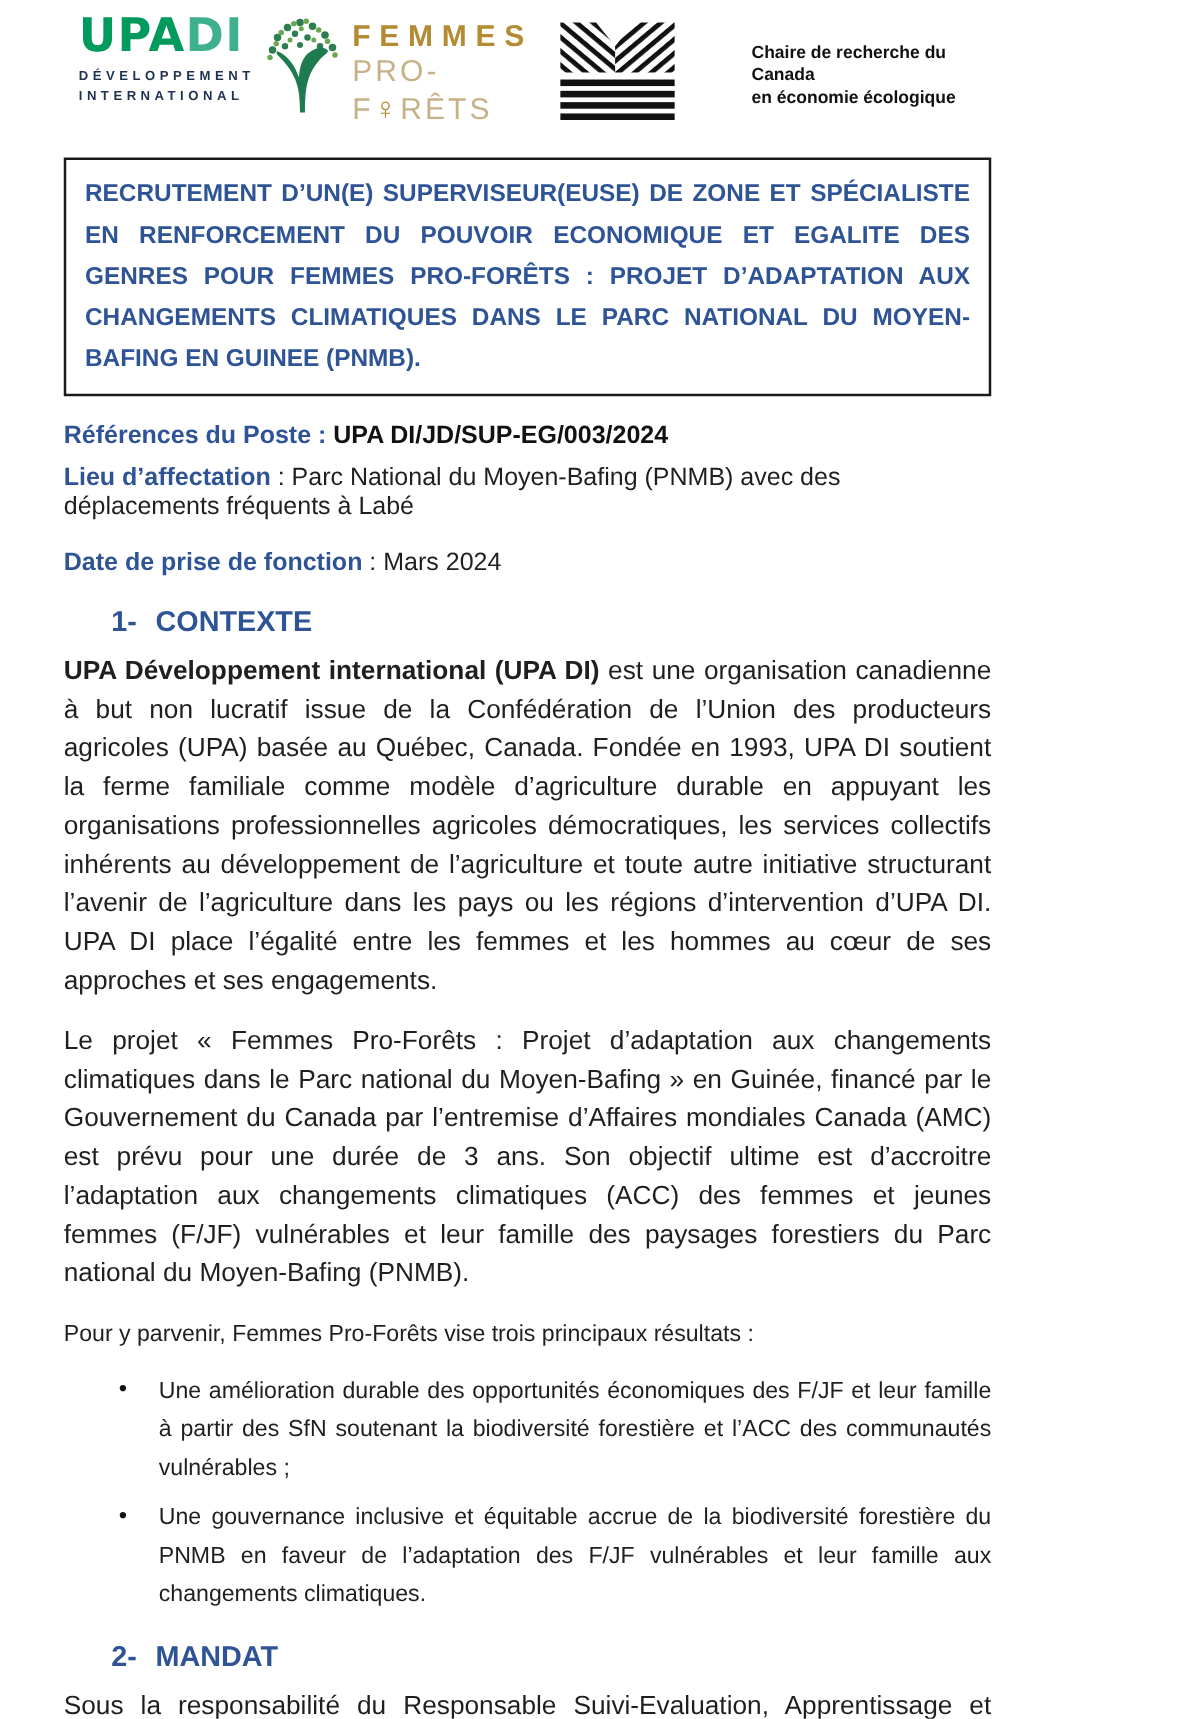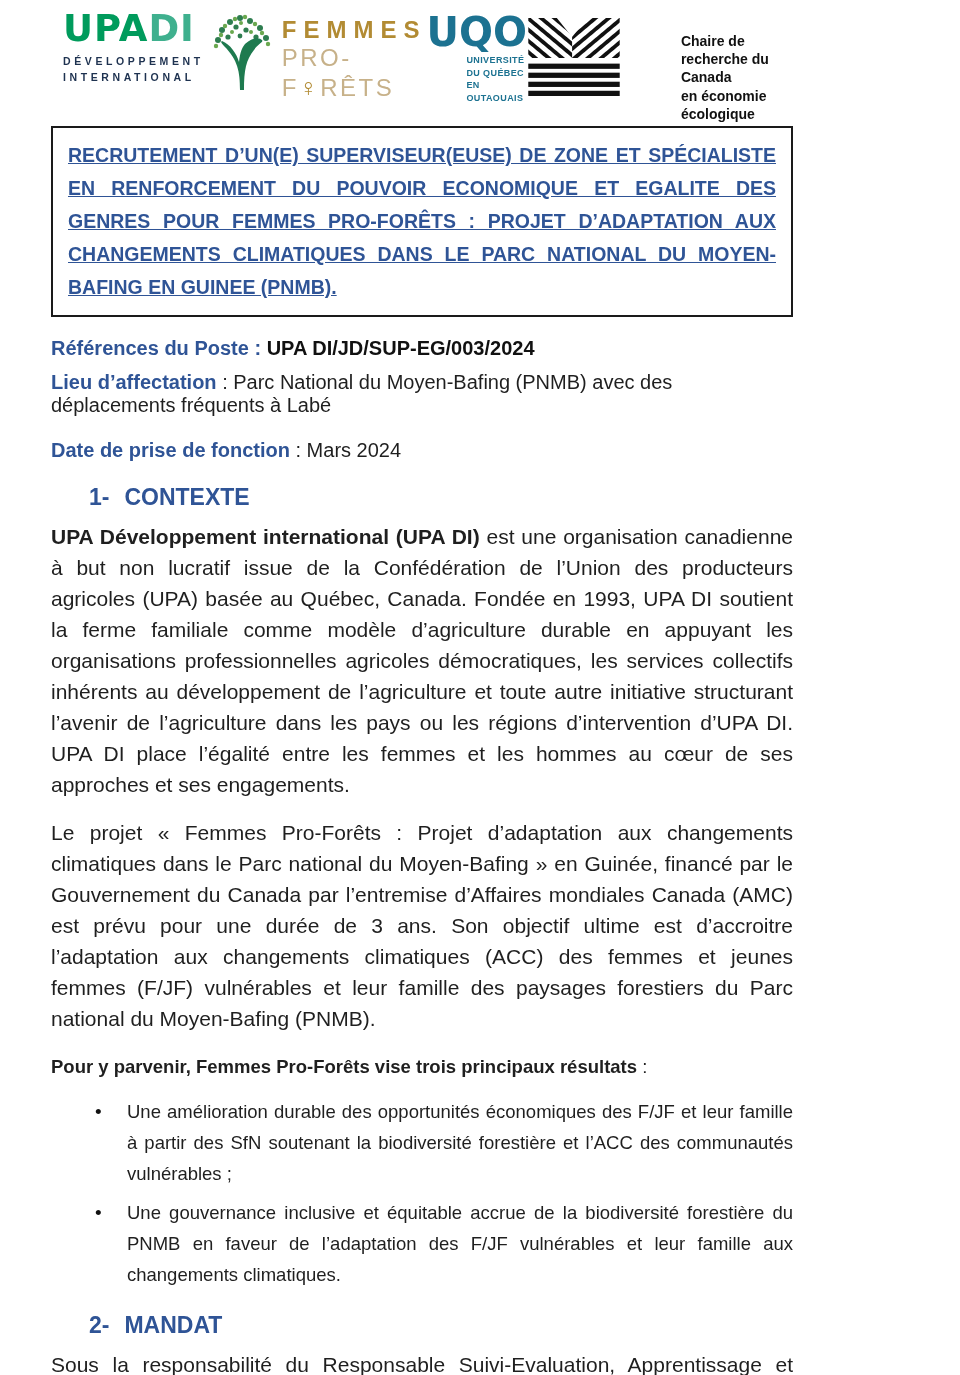--- a/index.html
+++ b/index.html
@@ -32,38 +32,38 @@
   .uqo-sub{color:#1c7291;font-size:9px;font-weight:600;letter-spacing:.4px;
            line-height:1.4;margin-left:40px;margin-top:2px;}
 
   .crc{margin-top:6px;gap:48px;}
   .crc-text{margin-left:12px;margin-top:16px;font-size:14px;font-weight:700;
             color:#111;line-height:1.3;}
 
   
   .title-box{border:2px solid #1a1a1a;margin-top:12px;padding:11px 15px;
              color:#2f5496;font-weight:700;font-size:19.5px;line-height:33px;
-             text-align:justify;text-decoration:underline;}
+             text-align:justify;}
 
   
   .meta{margin-top:20px;font-size:20px;}
   .meta-line{margin-bottom:11px;}
   .meta-line.gap{margin-top:22px;}
   .blue-label{color:#2f5496;font-weight:700;}
   .black-bold{color:#111;font-weight:700;}
 
   
   .sec-heading{color:#2f5496;font-weight:700;font-size:23px;margin:22px 0 10px 0;
                padding-left:38px;}
   .sec-heading .num{margin-right:15px;}
 
   p.body{font-size:21px;line-height:31px;text-align:justify;margin:0 0 17px 0;}
   p.body .lead{font-weight:700;}
   p.intro{font-size:18.5px;line-height:31px;margin:2px 0 14px 0;}
-  p.intro .bold{font-weight:700;}
+  p.intro .bold{font-weight:400;}
 
   ul.results{list-style:none;margin:14px 0 6px 0;padding:0 0 0 58px;}
   ul.results li{position:relative;padding-left:18px;text-align:justify;
                 font-size:18.5px;line-height:31px;margin-bottom:8px;}
   ul.results li::before{content:"•";position:absolute;left:-14px;top:0;
                         font-size:19px;color:#111;}
 
   .mandat-p{margin-top:18px;}
 </style>
 </head>
@@ -113,28 +113,20 @@
           </g>
           <path d="M30 80 C30 62 28 50 14 36 C12 34 10 32 12 31 C20 34 27 44 29 52 C30 42 32 38 35 34 C44 26 50 28 52 30 C54 32 48 34 44 40 C36 50 34 60 34 80 Z" fill="#1e7a4f"></path>
         </svg>
       </span>
       <div class="femmes-text">
         <div class="femmes-l1">FEMMES</div>
         <div class="femmes-l2"><span>PRO-F</span><span class="fem-sym">♀</span><span>RÊTS</span></div>
       </div>
     </div>
 
-    <div class="logo uqo">
-      <div class="uqo-word">UQO</div>
-      <div class="uqo-sub">
-        <div>UNIVERSITÉ</div>
-        <div>DU QUÉBEC</div>
-        <div>EN OUTAOUAIS</div>
-      </div>
-    </div>
 
     <div class="logo crc">
       <span>
         <svg width="94" height="80" viewBox="0 0 96 84">
           <defs>
             <pattern id="pL" patternUnits="userSpaceOnUse" width="9" height="9" patternTransform="rotate(40)">
               <rect width="9" height="4" fill="#111"></rect>
             </pattern>
             <pattern id="pR" patternUnits="userSpaceOnUse" width="9" height="9" patternTransform="rotate(-40)">
               <rect width="9" height="4" fill="#111"></rect>

